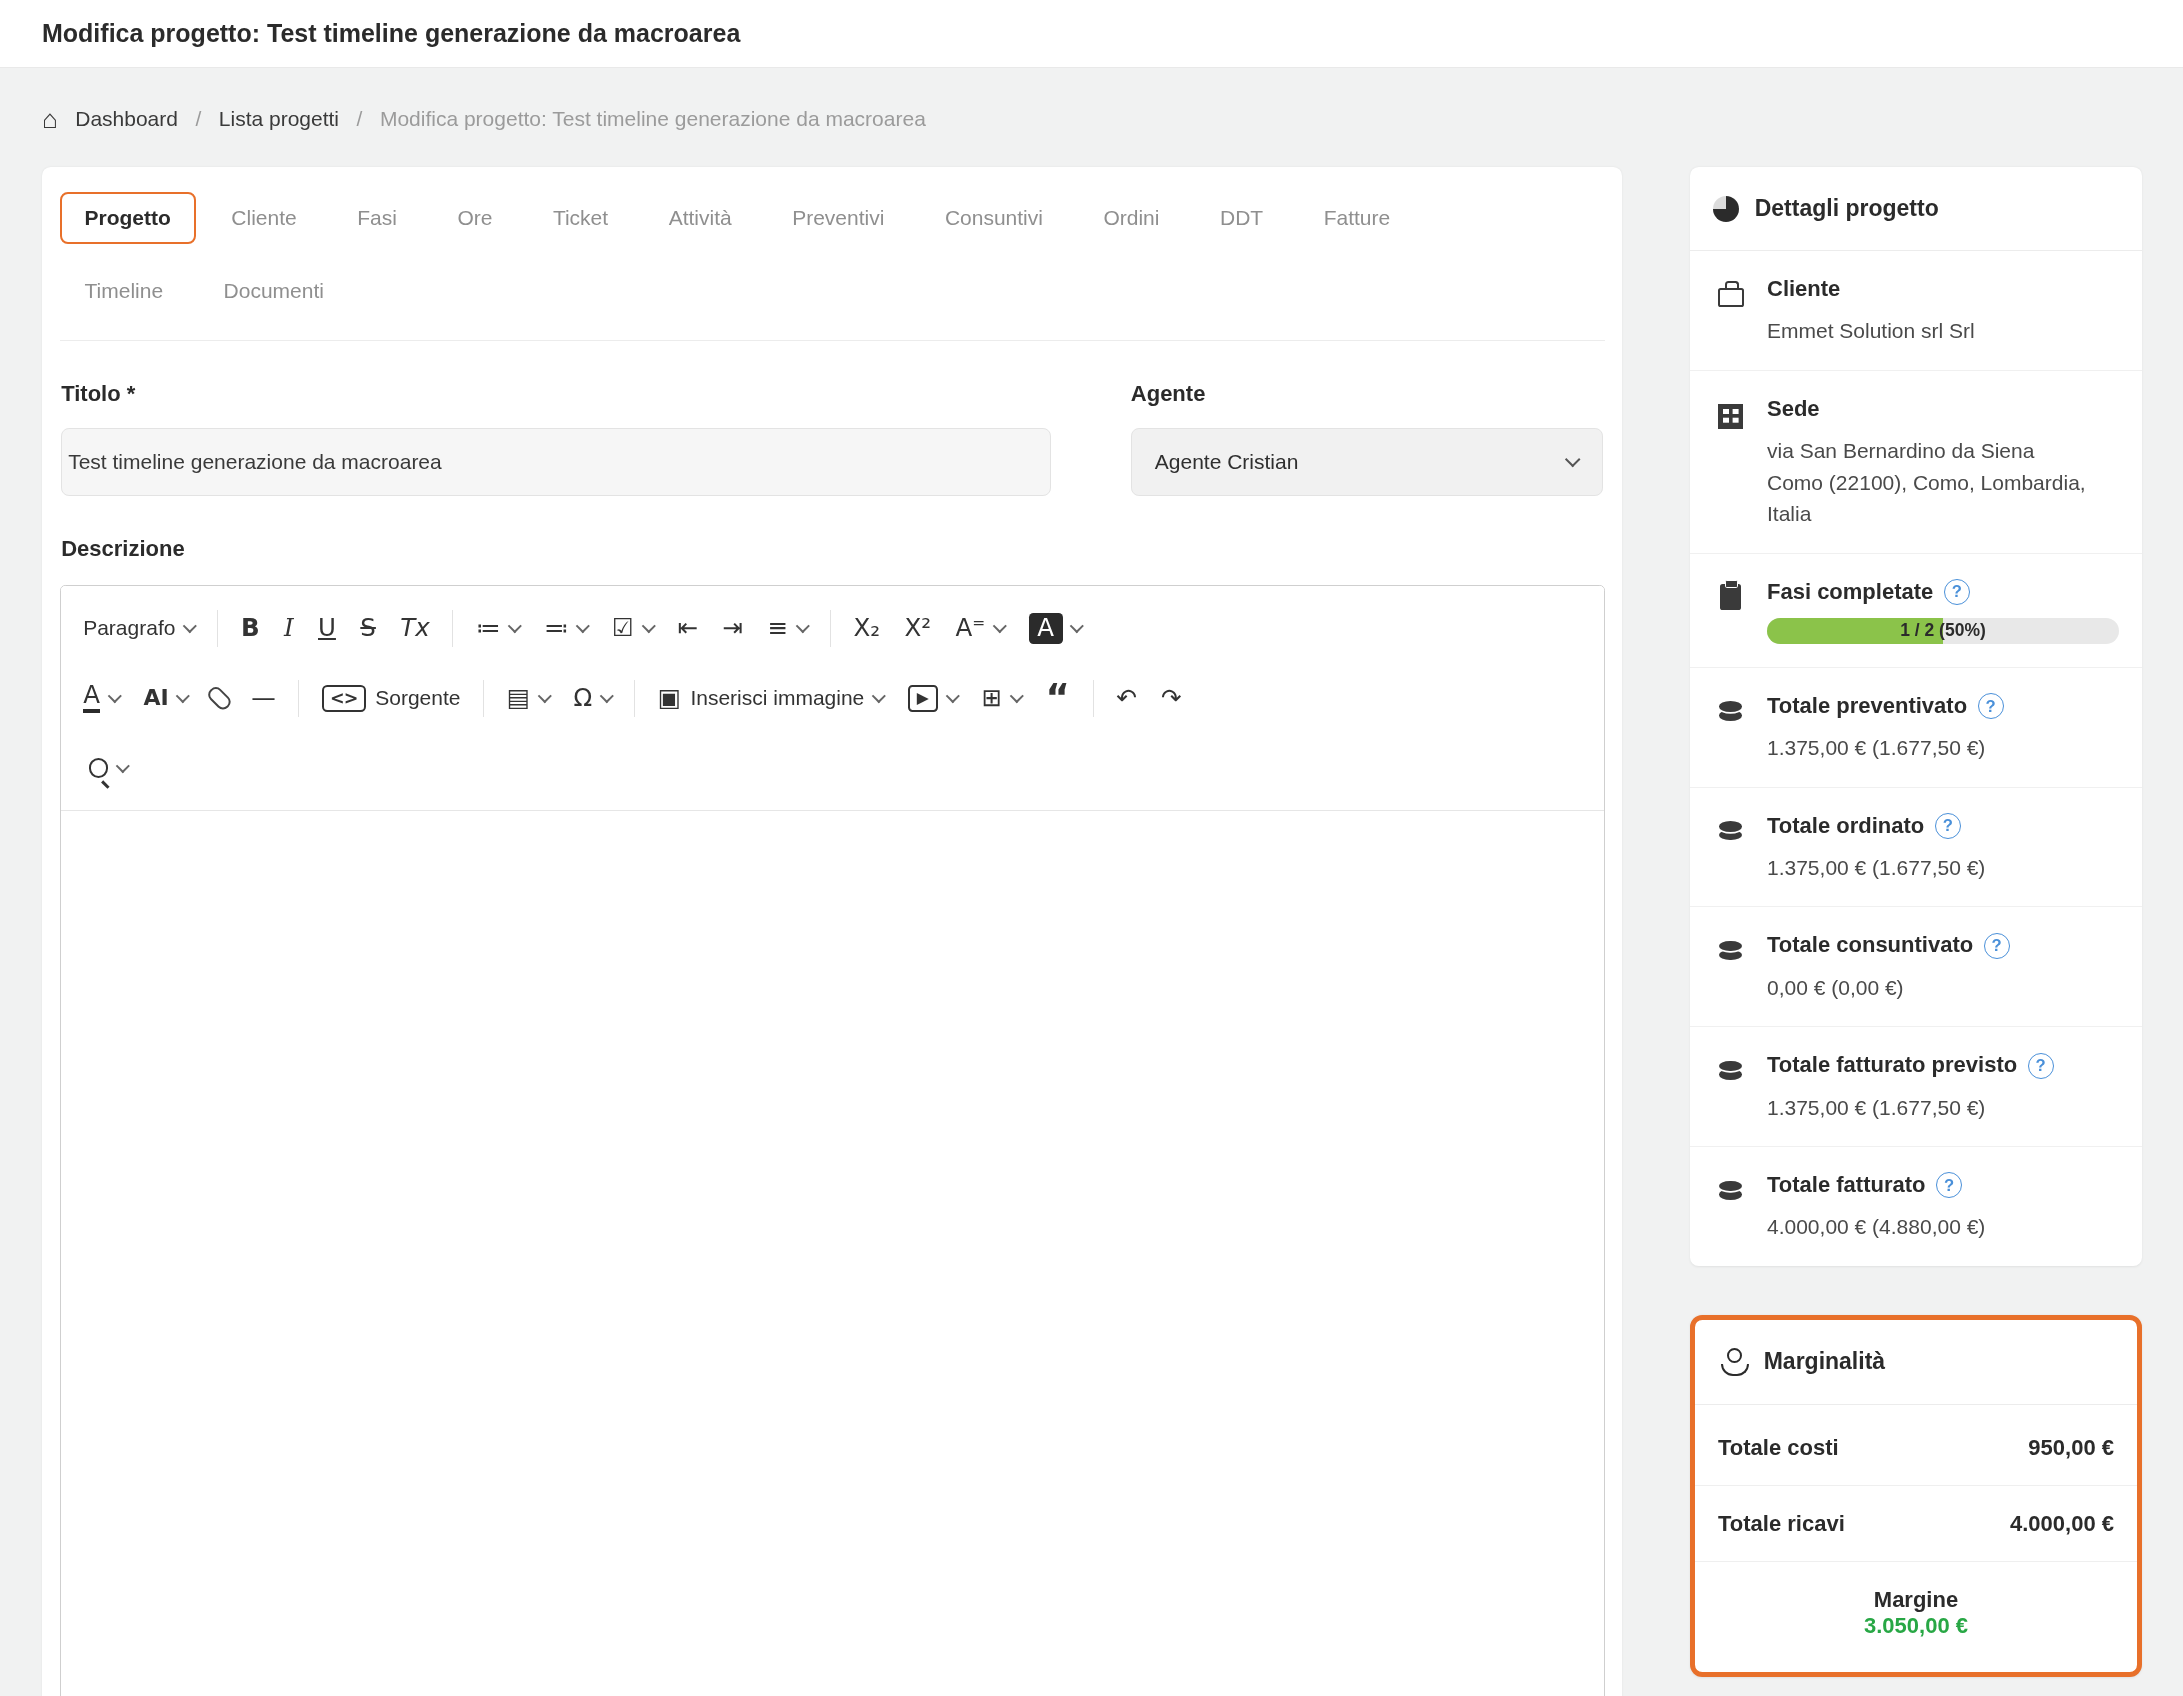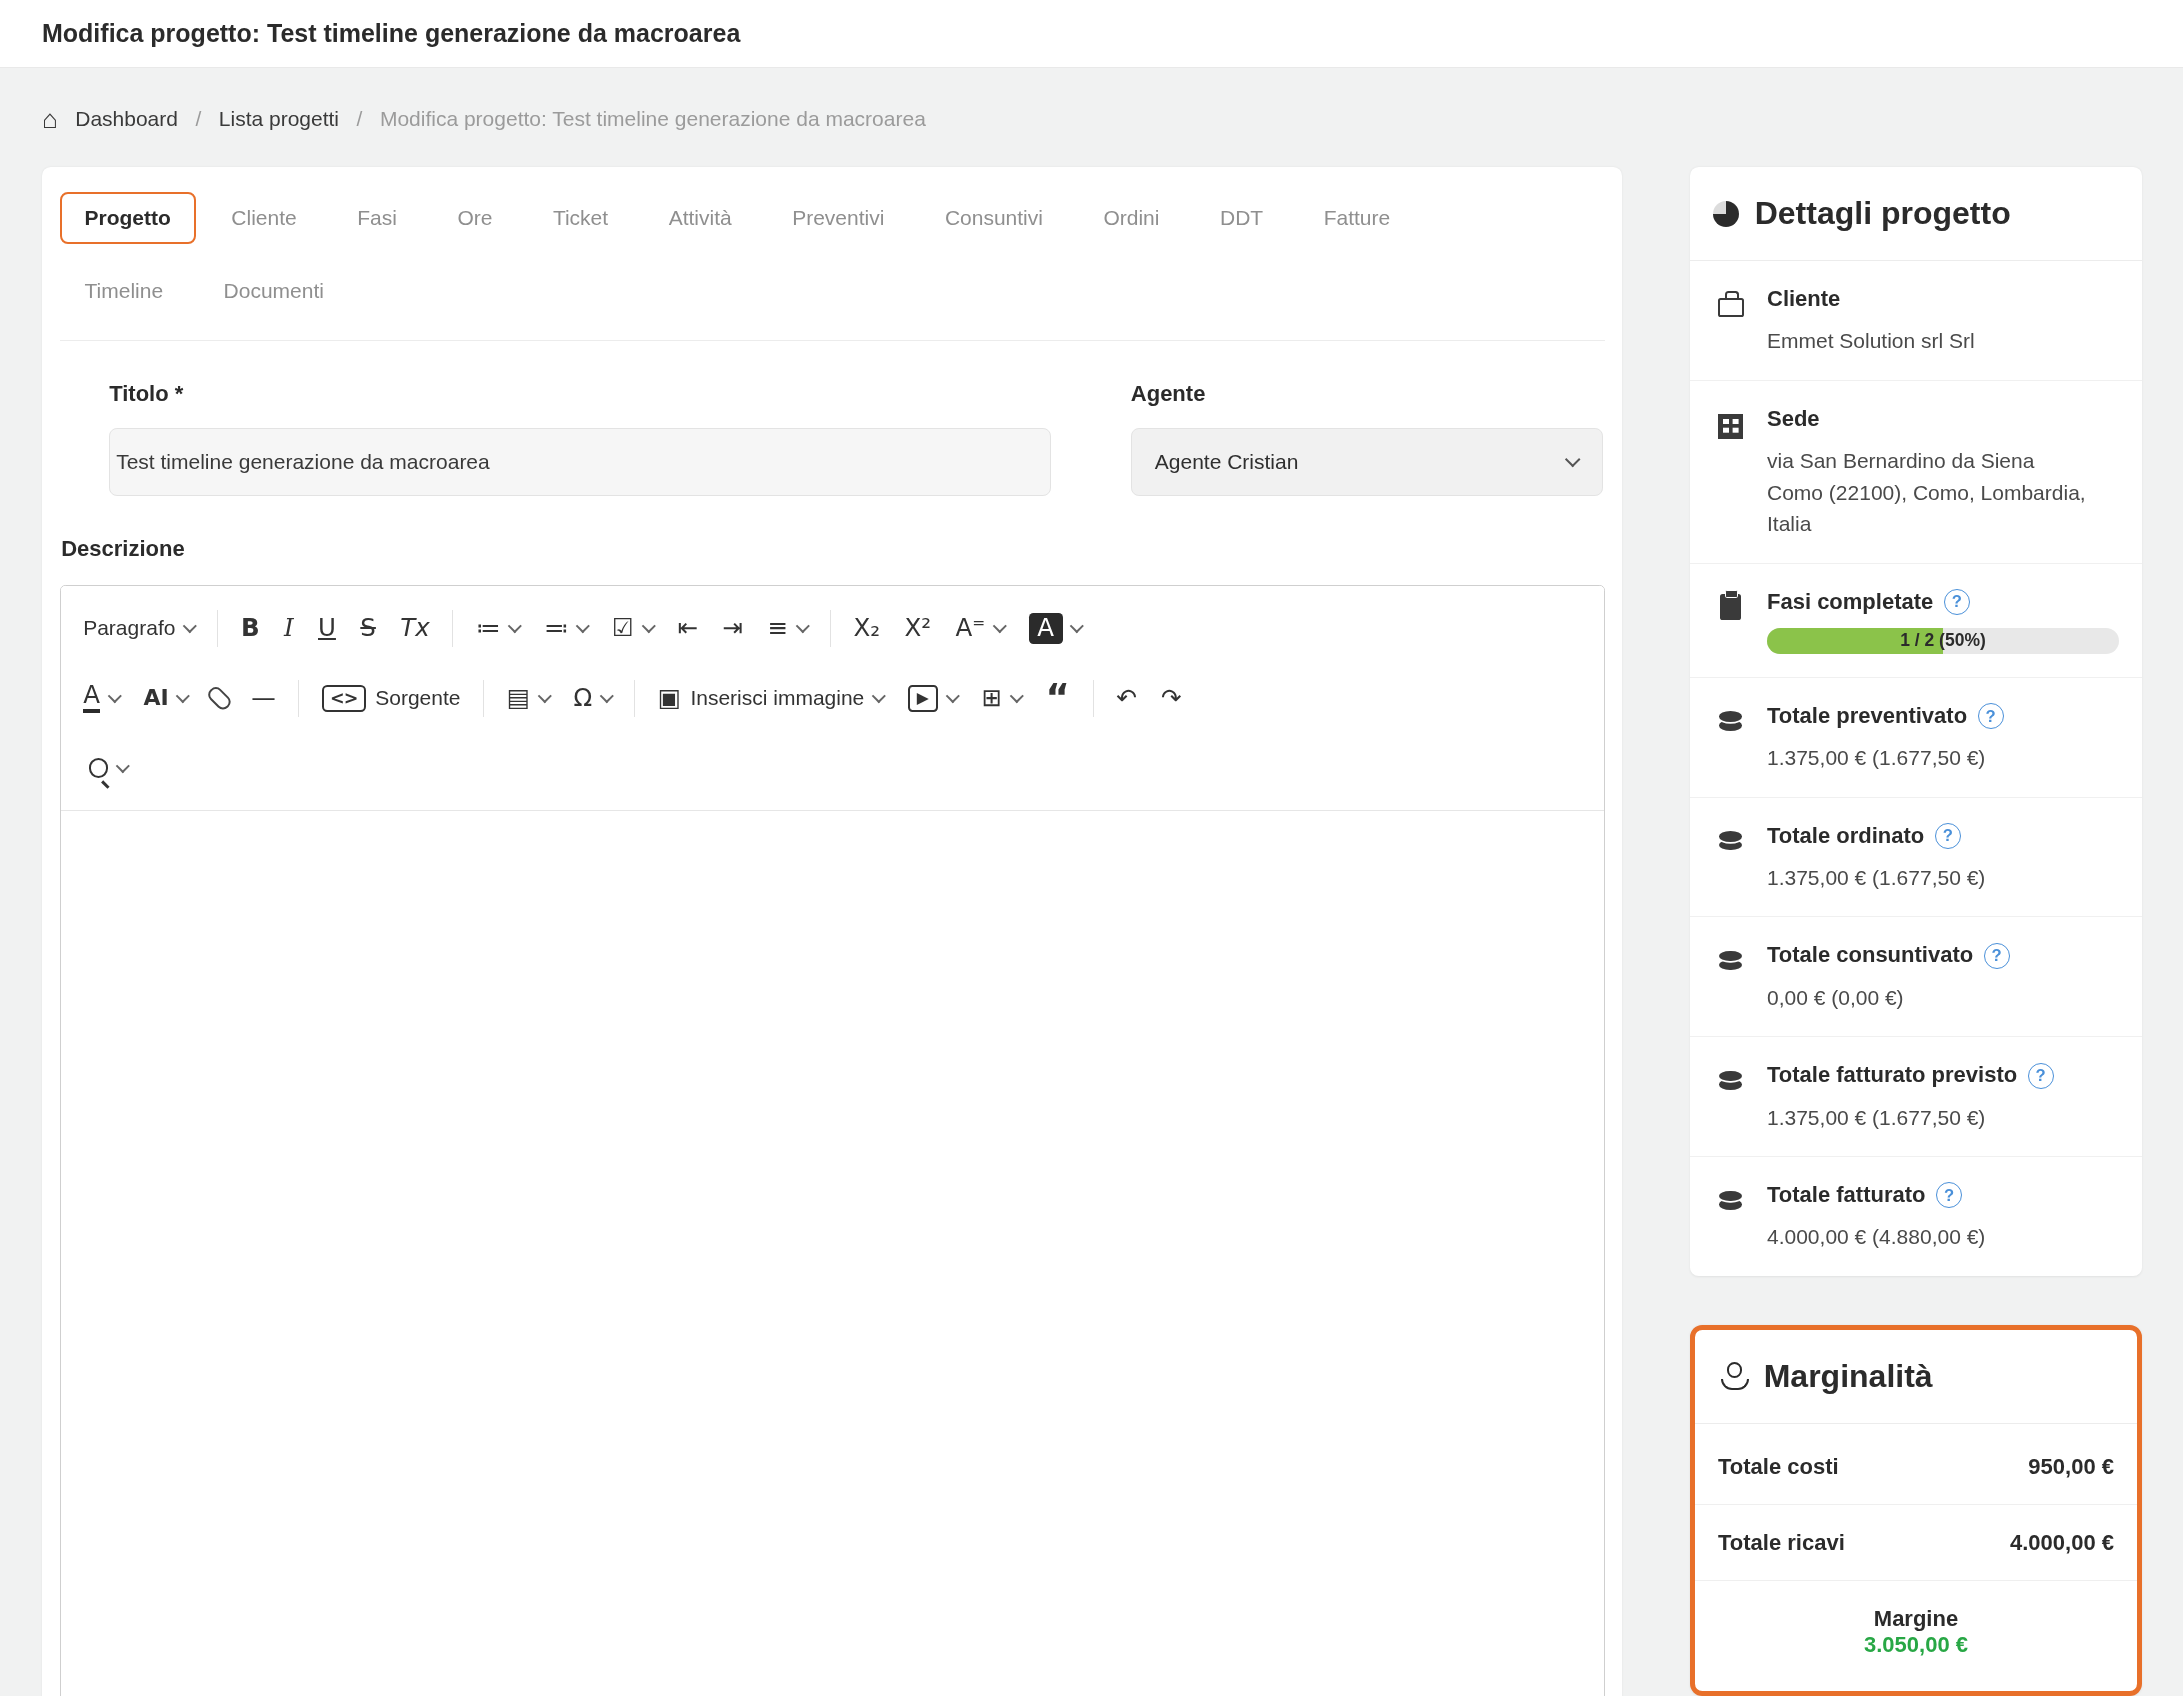--- a/index.html
+++ b/index.html
@@ -31,21 +31,21 @@
   
   .tabs-wrap { border-bottom:0.9px solid #ececec; padding-bottom:23px; margin-bottom:40px; }
   .tabs { display:flex; flex-wrap:wrap; align-items:center; column-gap:10.5px; row-gap:17.5px; }
   .tabs + .tabs { margin-top:21px; }
   .tab { padding:12.2px 23px; font-size:21px; color:#8f8f8f;
          border:2.6px solid transparent; border-radius:7.9px; cursor:pointer; white-space:nowrap; }
   .tab[data-state="active"] { color:#2b2b2b; font-weight:700; border-color:#E8702A; }
 
   
   .form-grid { display:grid; grid-template-columns:1fr 472px; column-gap:80px;
-               padding:0 1.7px; margin-bottom:40px;margin-left:48px; }
+               padding:0 1.7px; margin-bottom:40px; }
   .field-label { font-size:22px; font-weight:700; margin-bottom:21px; }
   .text-input { width:100%; height:68px; background:#f6f6f6; border:0.9px solid #e3e3e3;
                 border-radius:7.9px; font-family:inherit; font-size:21px; padding:0 6px;
                 color:#3a3a3a; outline:none; }
   .select { height:68px; background:#f1f1f1; border:0.9px solid #e3e3e3; border-radius:7.9px;
             display:flex; align-items:center; justify-content:space-between;
             padding:0 23px; font-size:21px; color:#2f2f2f; cursor:pointer; }
   .chevron { width:11.4px; height:11.4px; border-right:2.6px solid #555; border-bottom:2.6px solid #555;
              transform:rotate(45deg); margin-top:-5.2px; flex:none; }
 
@@ -85,21 +85,21 @@
   .tbtn[data-icon="magnifier"]::before { content:""; width:15.7px; height:15.7px;
         border:2.6px solid #333; border-radius:50%; display:block; }
   .tbtn[data-icon="magnifier"]::after { content:""; position:absolute; left:30px; top:35px;
         width:8.7px; height:2.6px; background:#333; transform:rotate(45deg); }
   .ed-body { height:1004px; background:#fff; }
 
   
   .side { width:452px; flex:none; }
   .side-card { background:#fff; border-radius:8.7px; box-shadow:0 0.9px 2.6px rgba(0,0,0,.07); }
   .side-head { display:flex; align-items:center; gap:15.7px; padding:28px 23px;
-               font-size:32px; font-weight:700; border-bottom:0.9px solid #ececec; }
+               font-size:23px; font-weight:700; border-bottom:0.9px solid #ececec; }
   .pie-icon { width:26px; height:26px; border-radius:50%; flex:none;
               background:conic-gradient(#2b2b2b 0 270deg,#dcdcdc 270deg 360deg); }
   .detail-row { display:flex; gap:19px; padding:23px 23px; border-top:0.9px solid #f0f0f0; }
   .details-body > .detail-row:first-child { border-top:none; }
   .d-icon { width:35px; flex:none; display:flex; justify-content:center; padding-top:7px; }
   .d-body { flex:1; min-width:0; }
   .d-label { font-size:22px; font-weight:700; margin-bottom:10.5px; display:flex;
              align-items:center; gap:10.5px; flex-wrap:wrap; line-height:1.4; }
   .d-value { font-size:21px; color:#4a4a4a; line-height:1.5; }
   .help { width:26px; height:26px; border-radius:50%; border:1.7px solid #4a90d9;

